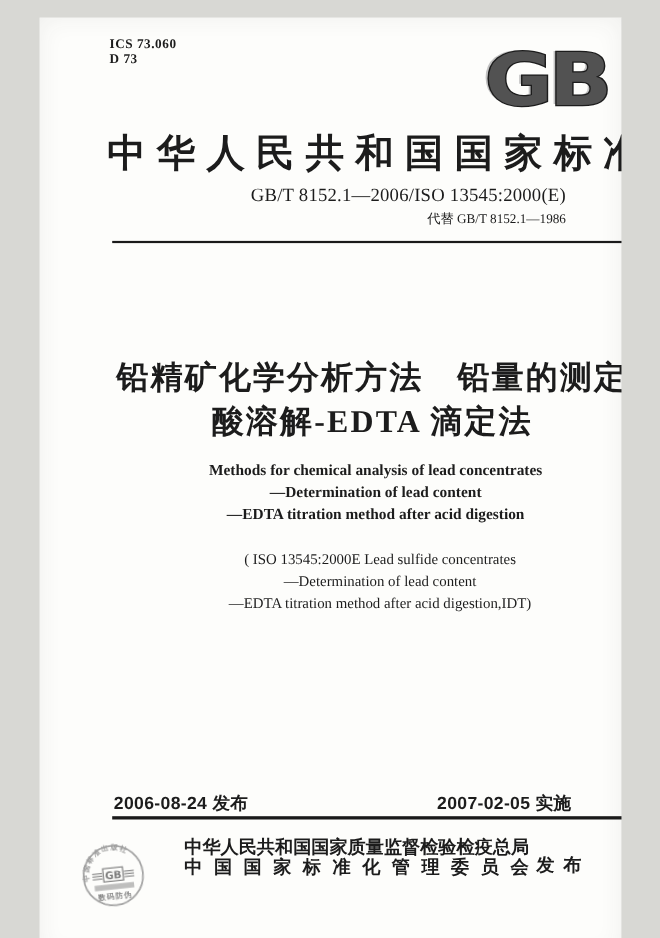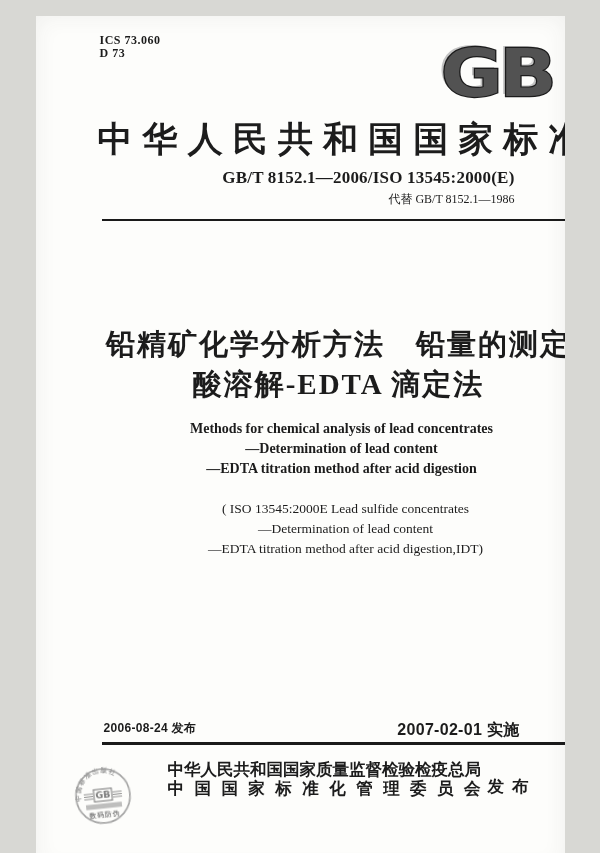--- a/index.html
+++ b/index.html
@@ -15,36 +15,36 @@
     font-size:12px;line-height:13px;letter-spacing:0.5px;}
   
   .gb-logo{position:absolute;left:402px;top:20px;width:118px;height:66px;}
   .gb-logo svg{overflow:visible;display:block;}
   
   .justify-chars{display:flex;justify-content:space-between;align-items:baseline;}
   .nat-title{position:absolute;left:62px;top:100px;width:486px;
     font-size:35px;font-weight:bold;font-family:"Liberation Serif",serif;}
   
   .stdnum-block{position:absolute;right:50px;top:152px;text-align:right;}
-  .stdnum{font-size:17px;font-weight:bold;letter-spacing:0.2px;}
+  .stdnum{font-size:17px;font-weight:normal;letter-spacing:0.2px;}
   .replaces{font-size:12px;margin-top:3px;}
   .rule{position:absolute;background:#1a1a1a;}
   .rule-top{left:66px;top:203px;width:486px;height:2px;}
   
   .subject-cn{position:absolute;left:0;top:308px;width:606px;text-align:center;
     font-weight:bold;font-size:29px;line-height:40px;letter-spacing:2px;}
   
   .subject-en{position:absolute;left:8px;top:403px;width:596px;text-align:center;
     font-weight:bold;font-size:14px;line-height:20px;font-family:"Liberation Serif",serif;}
   
   .iso-ref{position:absolute;left:12px;top:483px;width:596px;text-align:center;
     font-size:13.5px;line-height:20px;font-family:"Liberation Serif",serif;}
   
   .date-issue{position:absolute;left:68px;top:704px;font-family:"Liberation Sans",sans-serif;
-    font-size:12px;font-weight:bold;letter-spacing:0.3px;}
+    font-size:16px;font-weight:bold;letter-spacing:0.3px;}
   .date-impl{position:absolute;right:45px;top:704px;font-family:"Liberation Sans",sans-serif;
     font-size:16px;font-weight:bold;letter-spacing:0.3px;}
   .rule-bottom{left:66px;top:726px;width:488px;height:2.5px;}
   
   .issuer-l1{position:absolute;left:132px;top:743px;width:313px;
     font-size:16.5px;font-weight:bold;font-family:"Liberation Sans",sans-serif;}
   .issuer-l2{position:absolute;left:132px;top:762px;width:313px;
     font-size:16.5px;font-weight:bold;font-family:"Liberation Sans",sans-serif;}
   .publish-label{position:absolute;left:452px;top:760px;font-size:16.5px;
     font-weight:bold;letter-spacing:8px;font-family:"Liberation Sans",sans-serif;}
@@ -107,21 +107,21 @@
     <div>( ISO 13545:2000E Lead sulfide concentrates</div>
     <div>—Determination of lead content</div>
     <div>—EDTA titration method after acid digestion,IDT)</div>
   </div>
 
   <div class="date-issue">
     <span>2006-08-24</span>
     <span>发布</span>
   </div>
   <div class="date-impl">
-    <span>2007-02-01</span>
+    <span>2007-02-05</span>
     <span>实施</span>
   </div>
 
   <div class="rule rule-bottom"></div>
 
   <div class="issuer-l1 justify-chars">
       <span>中</span>
       <span>华</span>
       <span>人</span>
       <span>民</span>

